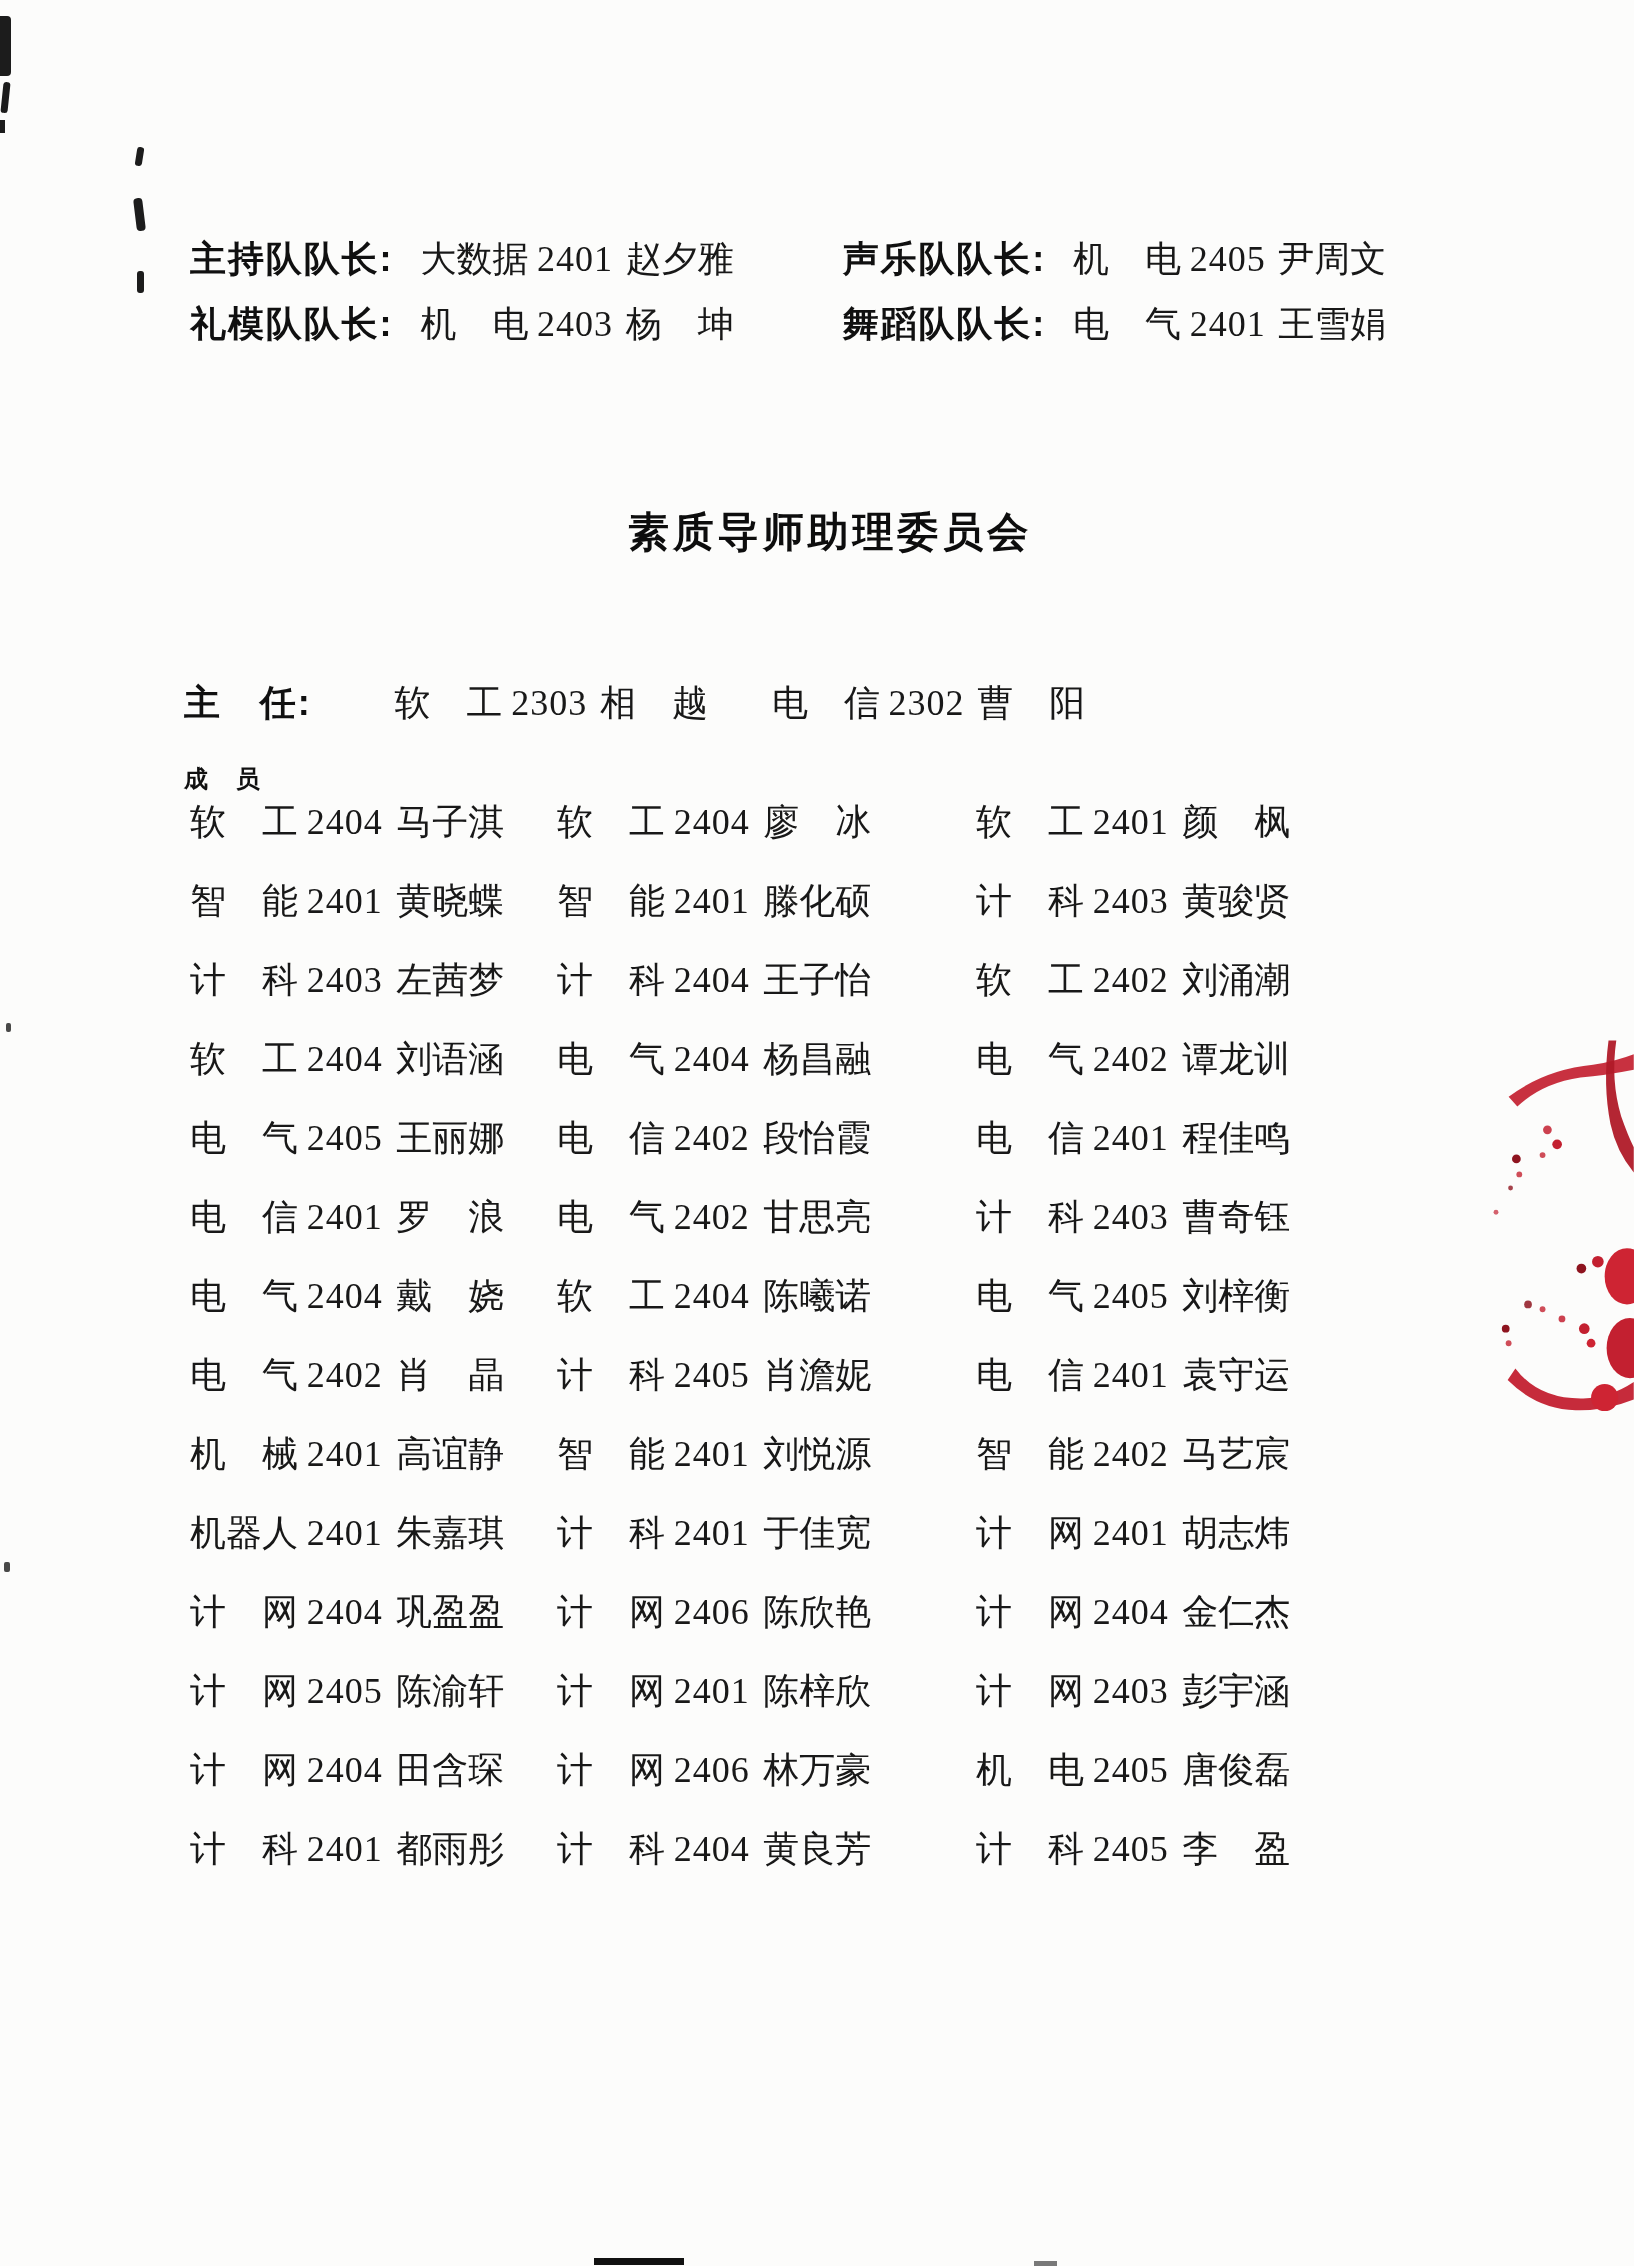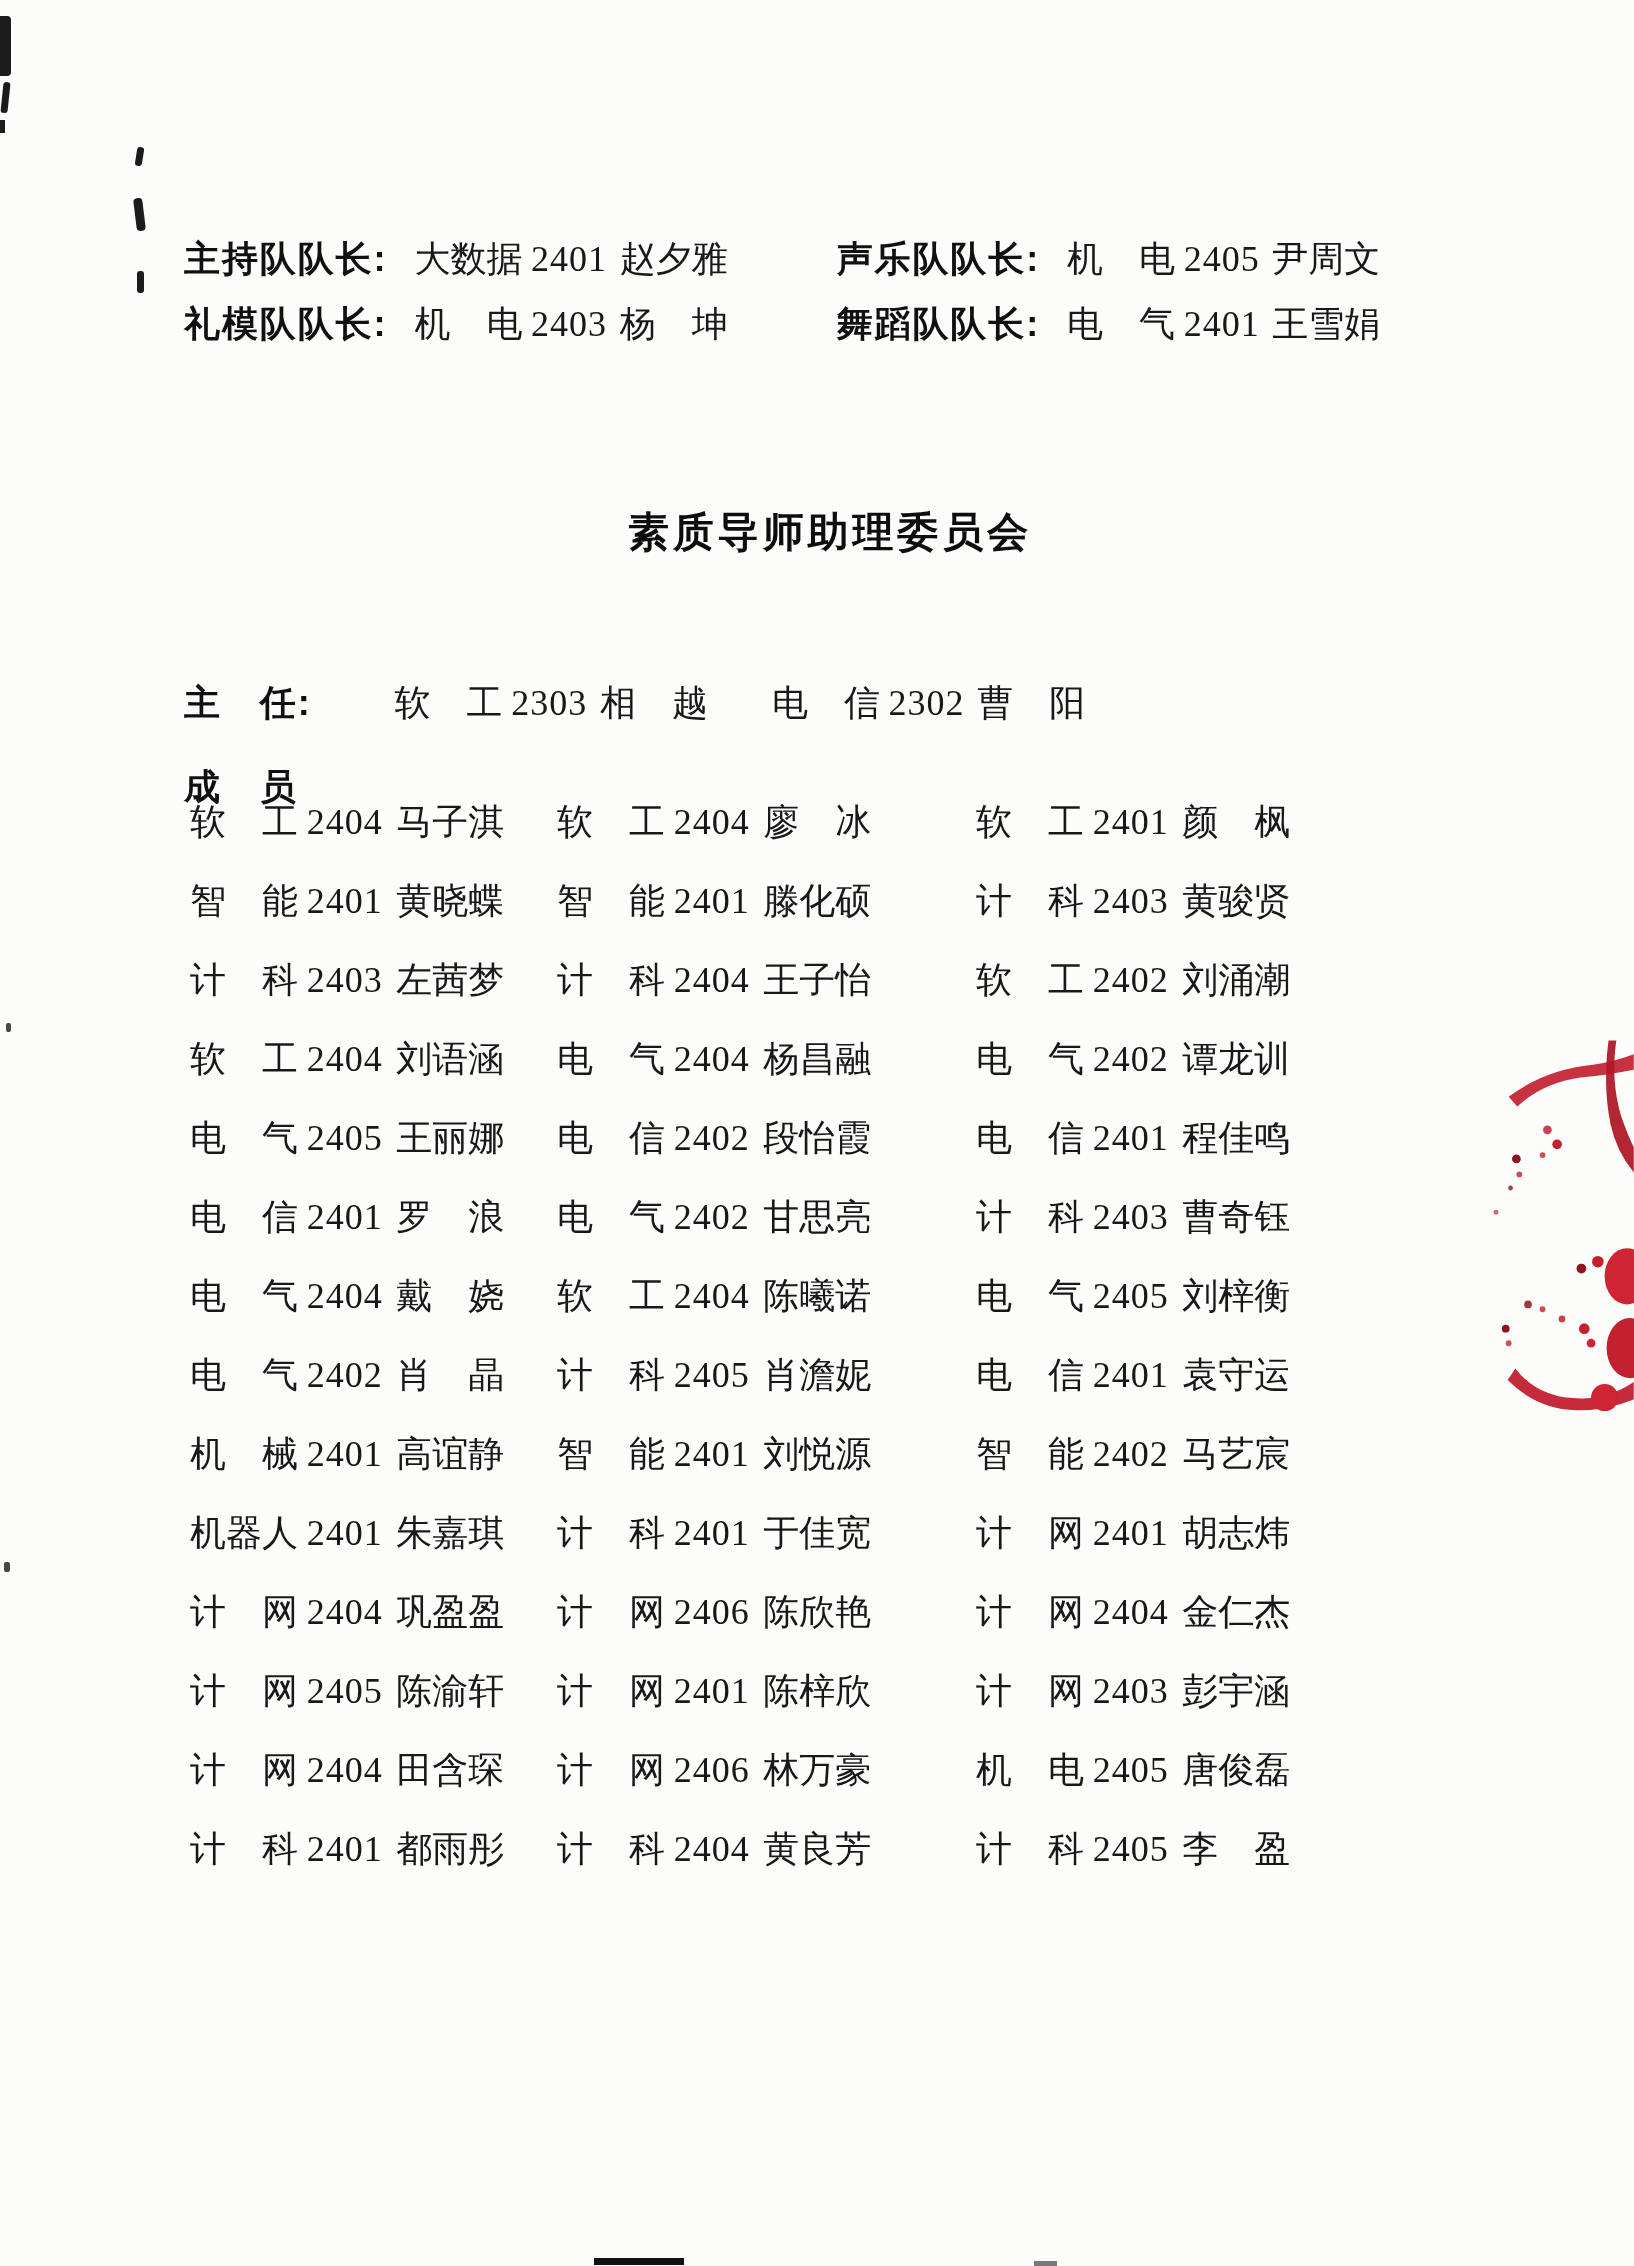--- a/index.html
+++ b/index.html
@@ -10,21 +10,21 @@
     background:#fcfcfb;
     font-family:"Liberation Serif",serif;
     color:#181818;
     overflow:hidden;
   }
   
   .leaders{position:absolute;left:184px;top:235px;}
   .leader-line{display:flex;align-items:baseline;white-space:nowrap;font-size:36px;height:65px;}
   .leader-label{
     font-family:"Liberation Sans",sans-serif;
-    font-weight:700;letter-spacing:1.9px;margin-right:27px;color:#101010;
+    font-weight:700;letter-spacing:1.9px;margin-right:27px;color:#101010;margin-left:6px;
   }
   .leader-pair.second .leader-label{margin-left:109px;}
   .entry{white-space:nowrap;text-align:center;}
   .entry .cls{margin:0 12.6px 0 8.7px;letter-spacing:1px;}
   
   .committee-title{
     position:absolute;top:505px;left:13px;width:100%;
     text-align:center;font-size:41px;font-weight:700;
     font-family:"Liberation Sans",sans-serif;letter-spacing:3.9px;color:#0d0d0d;
   }
@@ -34,21 +34,21 @@
     display:flex;align-items:baseline;font-size:36px;white-space:nowrap;
   }
   .director-label{
     font-family:"Liberation Sans",sans-serif;font-weight:700;
     letter-spacing:1.9px;margin-right:83px;color:#101010;
   }
   .director-line .entry + .entry{margin-left:64px;}
   
   .members-heading{
     position:absolute;left:184px;top:763px;
-    font-size:36px;font-weight:700;
+    font-size:24px;font-weight:700;
     font-family:"Liberation Sans",sans-serif;letter-spacing:1.9px;color:#101010;
   }
   .members-grid{
     position:absolute;left:190px;top:798px;
     display:grid;grid-template-columns:367px 419px 408px;
     grid-auto-rows:79px;font-size:36px;
   }
   .cell{white-space:nowrap;}
   .cell .cls{margin:0 13.6px 0 8.7px;letter-spacing:1px;}
   

